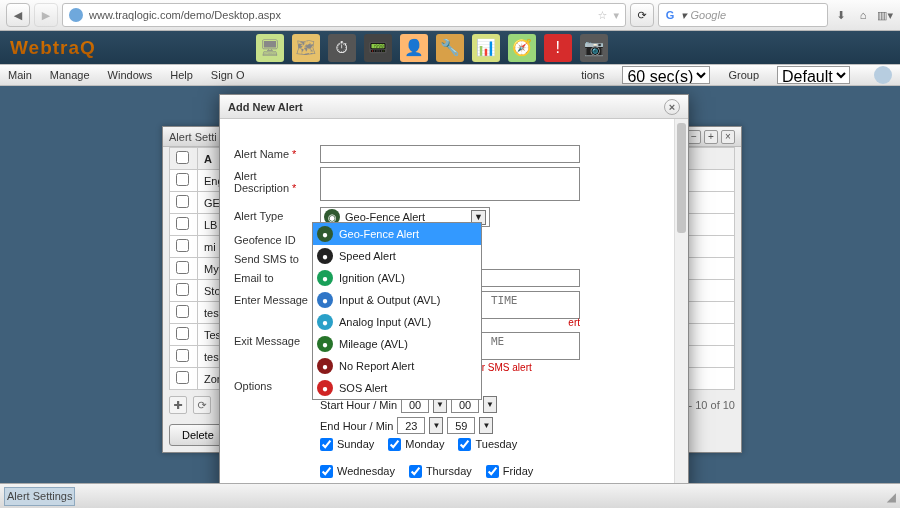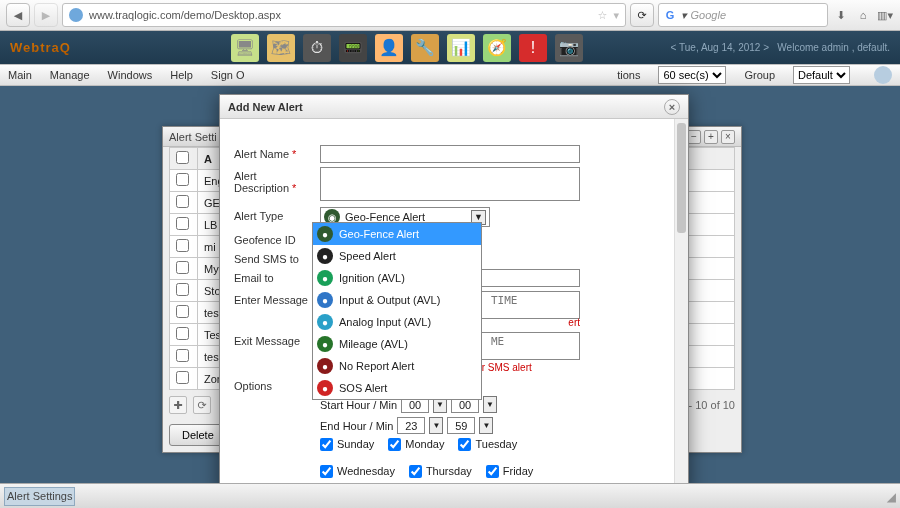--- a/index.html
+++ b/index.html
@@ -10,28 +10,28 @@
 .url-bar{flex:1;height:24px;border:1px solid #bfbfbf;border-radius:3px;background:#fff;display:flex;align-items:center;padding:0 6px;gap:6px;color:#555}
 .url-globe{width:14px;height:14px;border-radius:50%;background:#6fa8dc}
 .reload-btn{width:24px;height:24px;border:1px solid #bfbfbf;border-radius:4px;background:linear-gradient(#fff,#e8e8e8);display:flex;align-items:center;justify-content:center}
 .search-box{width:170px;height:24px;border:1px solid #bfbfbf;border-radius:3px;background:#fff;display:flex;align-items:center;padding:0 4px;gap:4px;color:#999;font-style:italic}
 .g-ico{display:inline-flex;width:14px;height:14px;align-items:center;justify-content:center;font-weight:bold;font-style:normal}
 .g-ico span:nth-child(1){color:#4285f4}.g-ico span:nth-child(2){color:#ea4335}.g-ico span:nth-child(3){color:#fbbc05}.g-ico span:nth-child(4){color:#34a853}
 .chrome-icon{width:18px;height:18px;display:flex;align-items:center;justify-content:center;color:#666}
 
 .app-area{position:relative;height:calc(508px - 31px - 25px);background:#40607a;overflow:hidden}
 .brand-bar{height:33px;background:linear-gradient(#2d4a61,#1f3a4e);display:flex;align-items:center;padding:0 10px;color:#888}
-.brand{font-family:Impact,Charcoal,sans-serif;font-size:13px;letter-spacing:1px;background:linear-gradient(#d97400,#b05800);-webkit-background-clip:text;-webkit-text-fill-color:transparent;font-weight:bold}
+.brand{font-family:Impact,Charcoal,sans-serif;font-size:19px;letter-spacing:1px;background:linear-gradient(#d97400,#b05800);-webkit-background-clip:text;-webkit-text-fill-color:transparent;font-weight:bold}
 .brand-icons{display:flex;gap:8px;margin-left:160px}
 .brand-icons .ic{width:28px;height:28px;border-radius:3px;display:flex;align-items:center;justify-content:center;font-size:16px}
 .date-welcome{margin-left:auto;color:#8ea7bb;font-size:10px}
 
 .menu-bar{height:22px;background:linear-gradient(#fdfdfd,#e1e1e1);border-top:1px solid #bfbfbf;border-bottom:1px solid #bfbfbf;display:flex;align-items:center;padding:0 8px;gap:18px;color:#333}
 .menu-bar .spacer{flex:1}
-.sel{border:1px solid #999;background:#fff;font-size:11px;height:18px}
+.sel{border:1px solid #999;background:#fff;font-size:16px;height:18px}
 .avatar{width:18px;height:18px;border-radius:50%;background:#b7cde0;margin-left:6px}
 
 .workspace{position:absolute;inset:55px 0 0 0;background:#40607a}
 
 .grid-win{position:absolute;left:162px;top:40px;width:580px;background:#eee;border:1px solid #888;box-shadow:0 0 6px rgba(0,0,0,.3)}
 .grid-win .titlebar{height:20px;background:linear-gradient(#f6f6f6,#d8d8d8);border-bottom:1px solid #bbb;display:flex;align-items:center;padding:0 6px;color:#444}
 .win-btns{margin-left:auto;display:flex;gap:3px}
 .win-btn{width:14px;height:14px;border:1px solid #999;border-radius:2px;background:#eee;font-size:10px;display:flex;align-items:center;justify-content:center;color:#555}
 .grid-body{padding:0 6px 6px}
 .grid-table{width:100%;border-collapse:collapse;font-size:11px}
@@ -111,25 +111,20 @@
       <div class="ic" style="background:#e6c06a">🗺</div>
       <div class="ic" style="background:#555;color:#fff">⏱</div>
       <div class="ic" style="background:#444;color:#fff">📟</div>
       <div class="ic" style="background:#ffb870">👤</div>
       <div class="ic" style="background:#d8a048">🔧</div>
       <div class="ic" style="background:#d6e080">📊</div>
       <div class="ic" style="background:#9ad67a">🧭</div>
       <div class="ic" style="background:#d62c2c;color:#fff">!</div>
       <div class="ic" style="background:#5a5a5a;color:#fff">📷</div>
     </div>
-    <div class="date-welcome">
-      <span>&lt; Tue, Aug 14, 2012 &gt;</span>
-      &nbsp;
-      <span>Welcome admin , default.</span>
-    </div>
   </div>
 
   <div class="menu-bar">
     <span>Main</span>
     <span>Manage</span>
     <span>Windows</span>
     <span>Help</span>
     <span>Sign O</span>
     <span class="spacer"></span>
     <span>tions</span>

